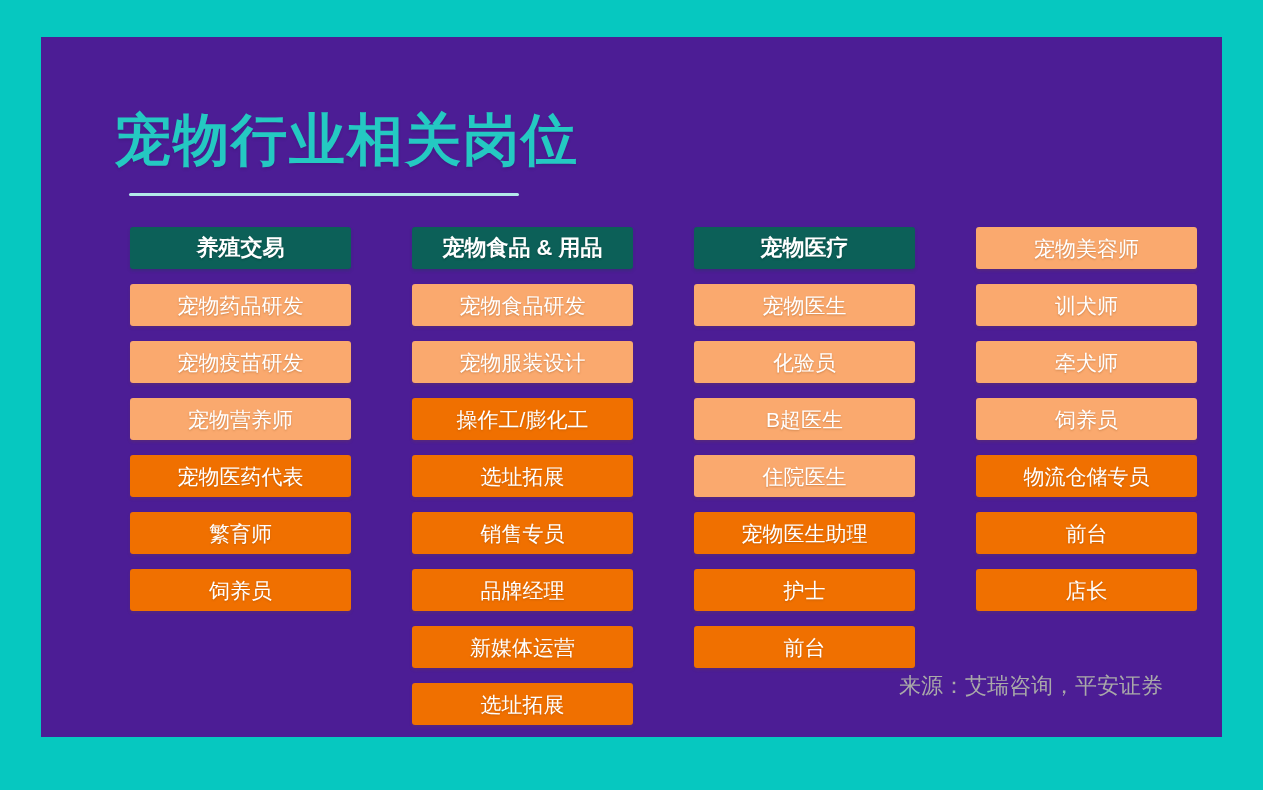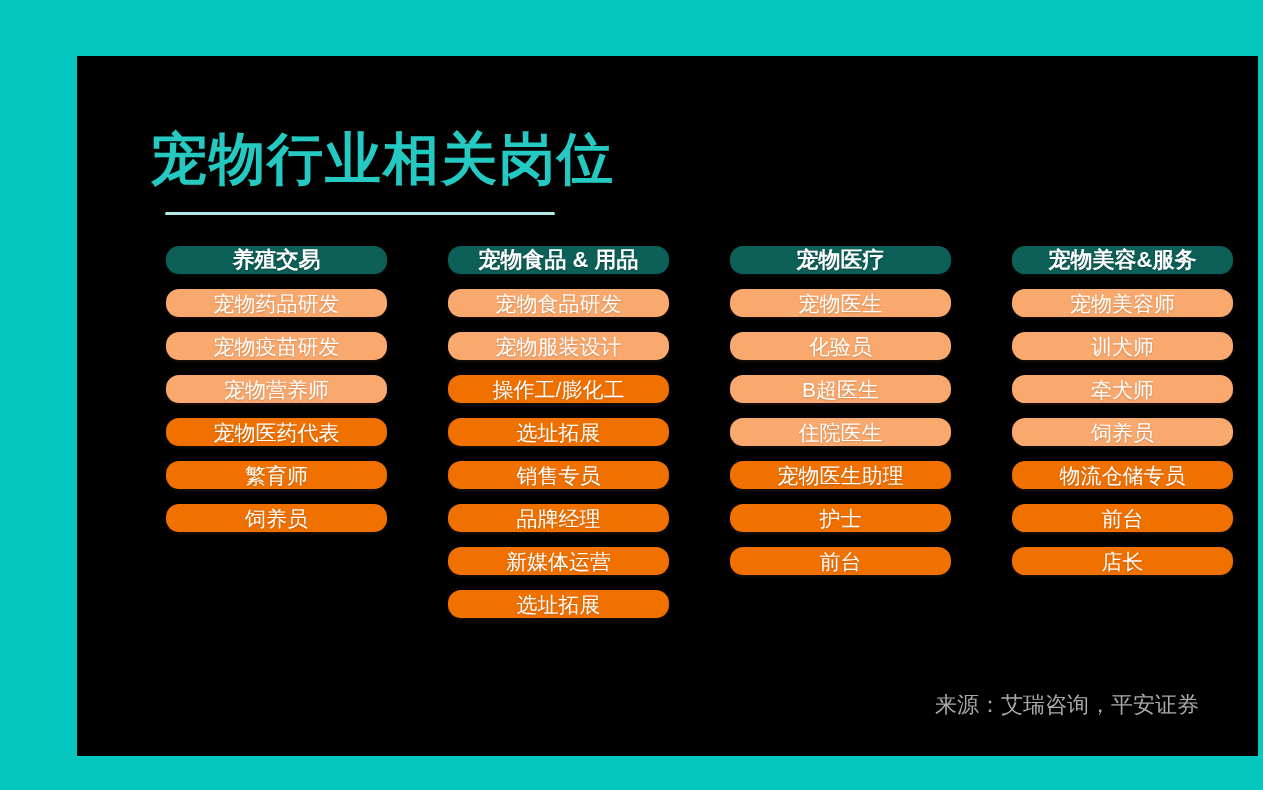--- a/index.html
+++ b/index.html
@@ -16,25 +16,24 @@
   #slide {
     position: absolute;
     left: 0; top: 0;
     width: 1263px;
     height: 790px;
     background: #06C8C0;
   }
   #card {
     position: absolute;
     left: 41px;
-    top: 56px;
+    top: 37px;
     width: 1181px;
     height: 700px;
-    background: #000000;
-    margin-left: 36px;
+    background: #4c1d95;
   }
   #title {
     position: absolute;
     left: 74px;
     top: 68px;
     font-size: 56px;
     font-weight: bold;
     color: #24C9C2;
     letter-spacing: 2px;
     line-height: 1.25;
@@ -59,22 +58,22 @@
     flex-direction: row;
     gap: 61px;
   }
   .column {
     width: 221px;
     display: flex;
     flex-direction: column;
     gap: 15px;
   }
   .pill {
-    height: 28px;
-    border-radius: 13px;
+    height: 42px;
+    border-radius: 3px;
     display: flex;
     align-items: center;
     justify-content: center;
     box-sizing: border-box;
     color: #FFFFFF;
     font-size: 21px;
     line-height: 1;
     white-space: nowrap;
     box-shadow: 0 2px 3px rgba(120,80,40,0.20);
     text-shadow: 0 1px 2px rgba(130,70,20,0.35);
@@ -136,21 +135,20 @@
           <div class="pill header">宠物医疗</div>
           <div class="pill light">宠物医生</div>
           <div class="pill light">化验员</div>
           <div class="pill light">B超医生</div>
           <div class="pill light">住院医生</div>
           <div class="pill dark">宠物医生助理</div>
           <div class="pill dark">护士</div>
           <div class="pill dark">前台</div>
         </div>
         <div class="column">
-          <div class="pill header">宠物美容&amp;服务</div>
           <div class="pill light">宠物美容师</div>
           <div class="pill light">训犬师</div>
           <div class="pill light">牵犬师</div>
           <div class="pill light">饲养员</div>
           <div class="pill dark">物流仓储专员</div>
           <div class="pill dark">前台</div>
           <div class="pill dark">店长</div>
         </div>
       </div>
 

